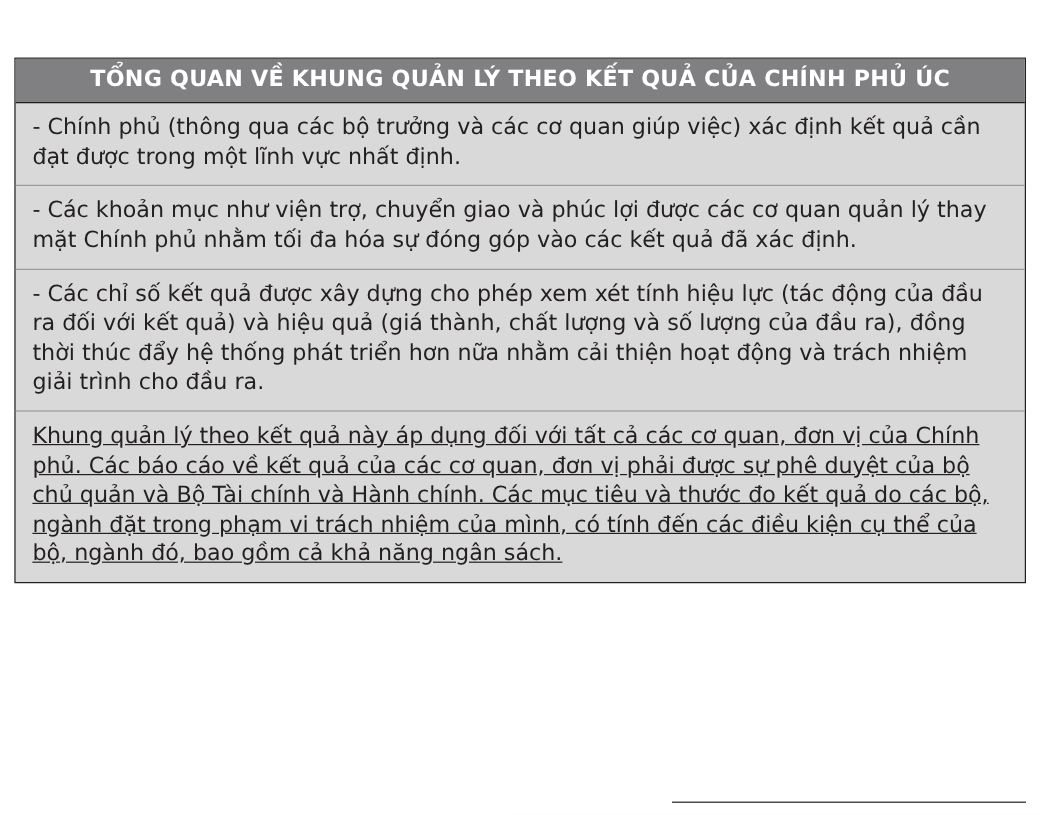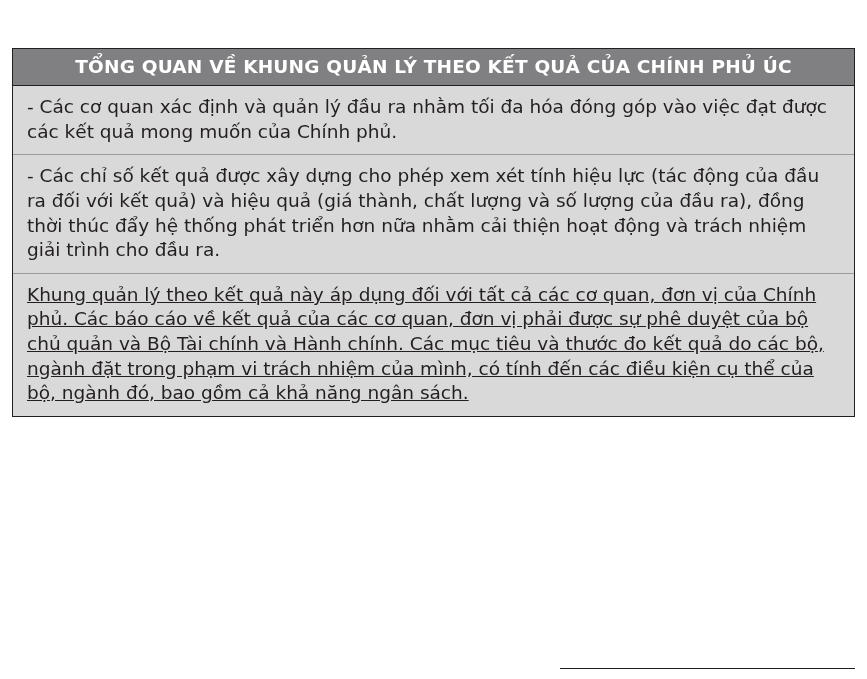--- a/index.html
+++ b/index.html
@@ -56,21 +56,24 @@
     background: #231f20;
   }
 </style>
 </head>
 <body>
 
 <div id="box">
   <div id="header">TỔNG QUAN VỀ KHUNG QUẢN LÝ THEO KẾT QUẢ CỦA CHÍNH PHỦ ÚC</div>
 
   <div class="row">
-    <p>- Các cơ quan xác định và quản lý đầu ra nhằm tối đa hóa đóng góp vào việc đạt được các kết quả mong muốn của Chính phủ.</p>
+    <p>- Chính phủ (thông qua các bộ trưởng và các cơ quan giúp việc) xác định kết quả cần đạt được trong một lĩnh vực nhất định.</p>
+  </div>
+  <div class="row">
+    <p>- Các khoản mục như viện trợ, chuyển giao và phúc lợi được các cơ quan quản lý thay mặt Chính phủ nhằm tối đa hóa sự đóng góp vào các kết quả đã xác định.</p>
   </div>
   <div class="row">
     <p>- Các chỉ số kết quả được xây dựng cho phép xem xét tính hiệu lực (tác động của đầu ra đối với kết quả) và hiệu quả (giá thành, chất lượng và số lượng của đầu ra), đồng thời thúc đẩy hệ thống phát triển hơn nữa nhằm cải thiện hoạt động và trách nhiệm giải trình cho đầu ra.</p>
   </div>
   <div class="row">
     <p>Khung quản lý theo kết quả này áp dụng đối với tất cả các cơ quan, đơn vị của Chính phủ. Các báo cáo về kết quả của các cơ quan, đơn vị phải được sự phê duyệt của bộ chủ quản và Bộ Tài chính và Hành chính. Các mục tiêu và thước đo kết quả do các bộ, ngành đặt trong phạm vi trách nhiệm của mình, có tính đến các điều kiện cụ thể của bộ, ngành đó, bao gồm cả khả năng ngân sách.</p>
   </div>
 </div>
 
 <div id="footer-rule"></div>

